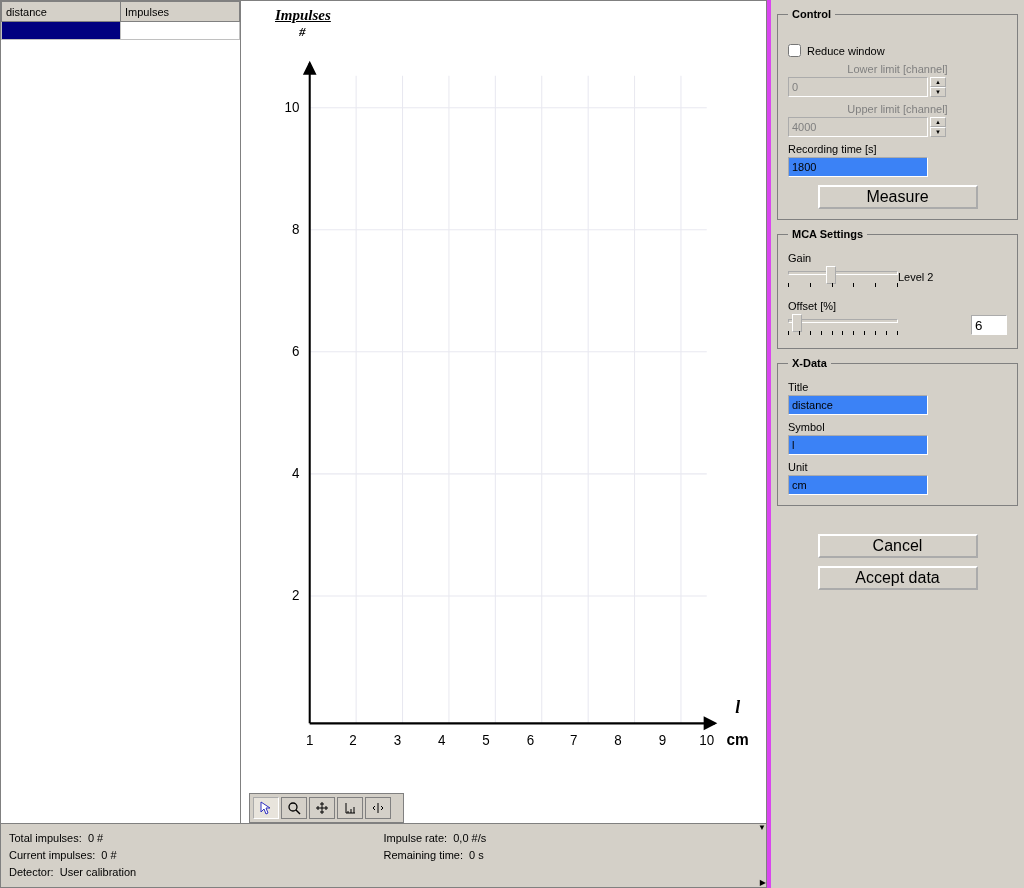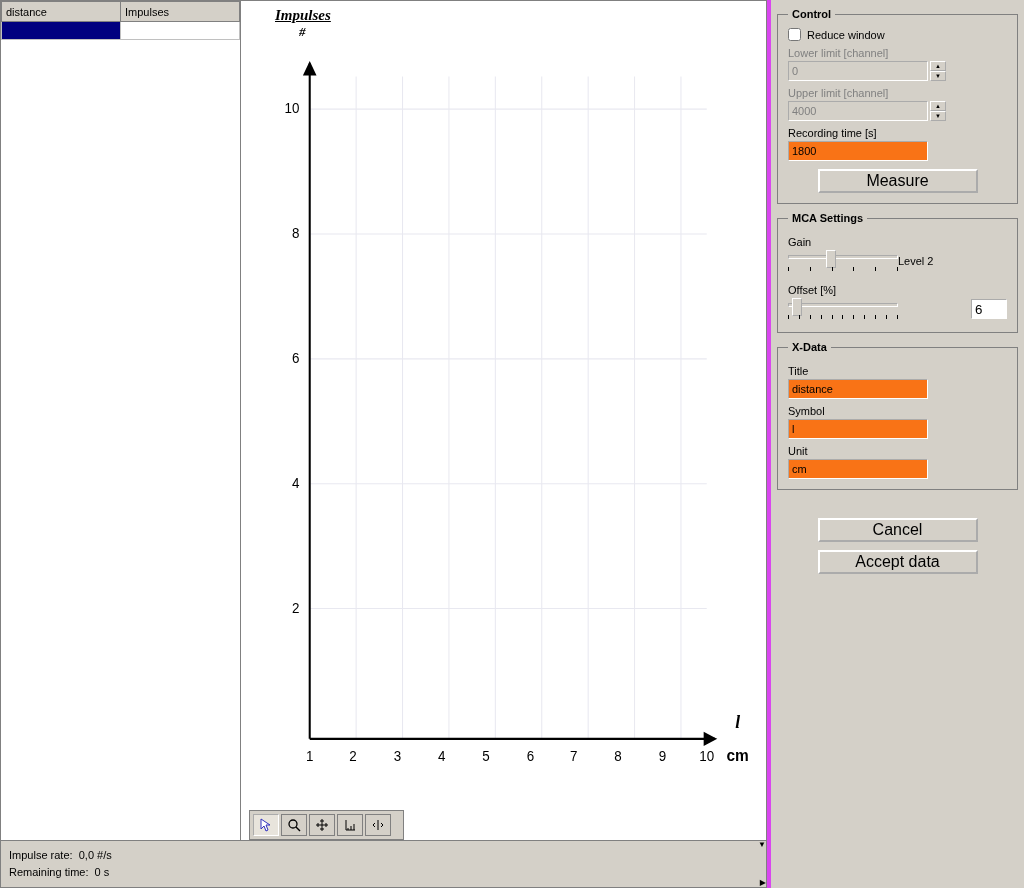--- a/index.html
+++ b/index.html
@@ -109,26 +109,26 @@
   padding: 8px 6px;
   border-left: 4px solid #d946ef;
 }
 fieldset {
   border: 1px solid #808080;
   margin-bottom: 8px;
   padding: 6px 10px 10px 10px;
 }
 legend { padding: 0 4px; font-weight: bold; font-size: 11px; }
 .fld-label { margin: 6px 0 2px 0; display: block; }
-.fld-label.disabled { color: #808080; }
+.fld-label.disabled { color: #808080; text-align: center; }
 .text-input {
   width: 140px;
   height: 20px;
   border: 1px inset #fff;
-  background: #f97316;
+  background: #3b82f6;
   padding: 1px 3px;
   font-family: inherit;
   font-size: 11px;
 }
 .text-input.disabled { background: #d4d0c8; color: #808080; }
 .spin-row { display: flex; align-items: center; }
 .spinner {
   width: 16px; height: 20px;
   display: flex; flex-direction: column;
   margin-left: 2px;
@@ -142,21 +142,21 @@
   display: block;
   width: 160px;
   height: 24px;
   margin: 8px auto 0 auto;
   border: 2px outset #fff;
   background: #d4d0c8;
   font-family: inherit;
   font-size: 16px;
   cursor: pointer;
 }
-.checkbox-row { display: flex; align-items: center; margin-top: 2px; margin-bottom: 6px; }
+.checkbox-row { display: flex; align-items: center; margin-top: 18px; margin-bottom: 6px; }
 .checkbox-row input { margin-right: 6px; }
 .slider-row { display: flex; align-items: center; gap: 0; margin: 2px 0; }
 .slider-track {
   position: relative;
   width: 110px; height: 22px;
 }
 .slider-groove {
   position: absolute; top: 5px; left: 0; right: 0;
   height: 4px; border: 1px inset #fff; background: #d4d0c8;
 }
@@ -292,20 +292,25 @@
                 <path d="M10 5 L12 7 L10 9" fill="none" stroke="#000"></path>
               </svg>
           </div>
         </div>
       </div>
     </div>
     <div class="status-bar">
       <span class="arrow-collapse" style="top:-1px">▼</span>
       <span class="arrow-collapse" style="bottom:0">▶</span>
       <div class="status-col">
+        <div><span>Total impulses:</span>&nbsp;&nbsp;<span>0 #</span></div>
+        <div><span>Current impulses:</span>&nbsp;&nbsp;<span>0 #</span></div>
+        <div><span>Detector:</span>&nbsp;&nbsp;<span>User calibration</span></div>
+      </div>
+      <div class="status-col">
         <div><span>Impulse rate:</span>&nbsp;&nbsp;<span>0,0 #/s</span></div>
         <div><span>Remaining time:</span>&nbsp;&nbsp;<span>0 s</span></div>
       </div>
     </div>
   </div>
 
   <div class="right-panel">
     <fieldset>
       <legend>Control</legend>
       <div class="checkbox-row">

